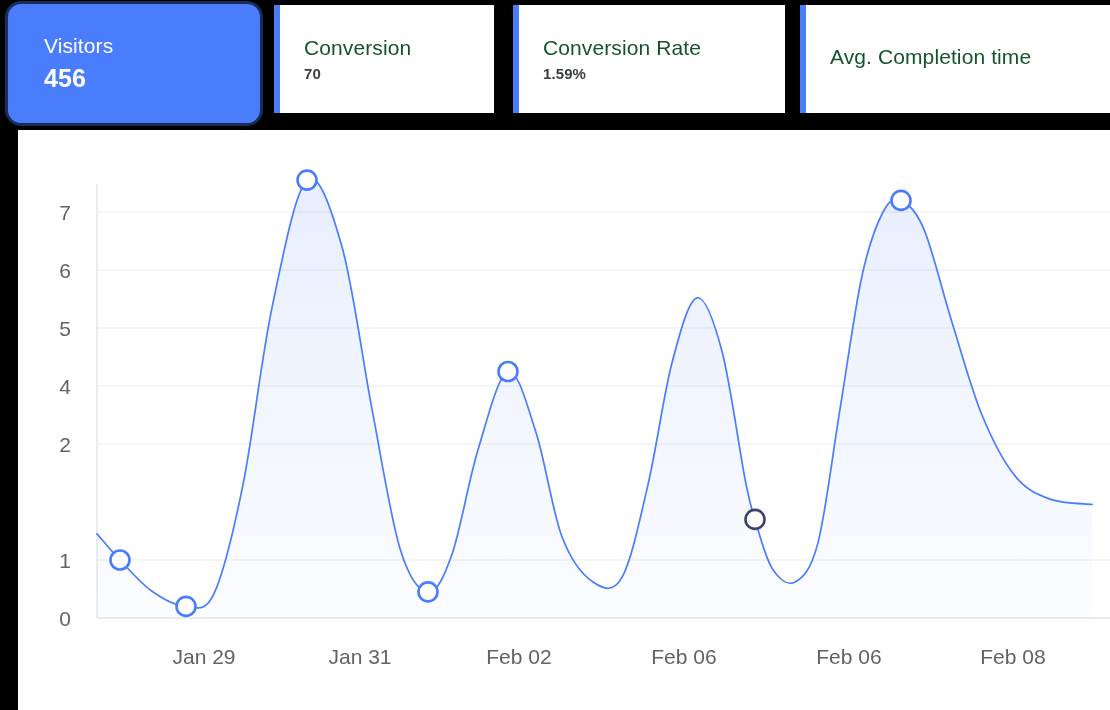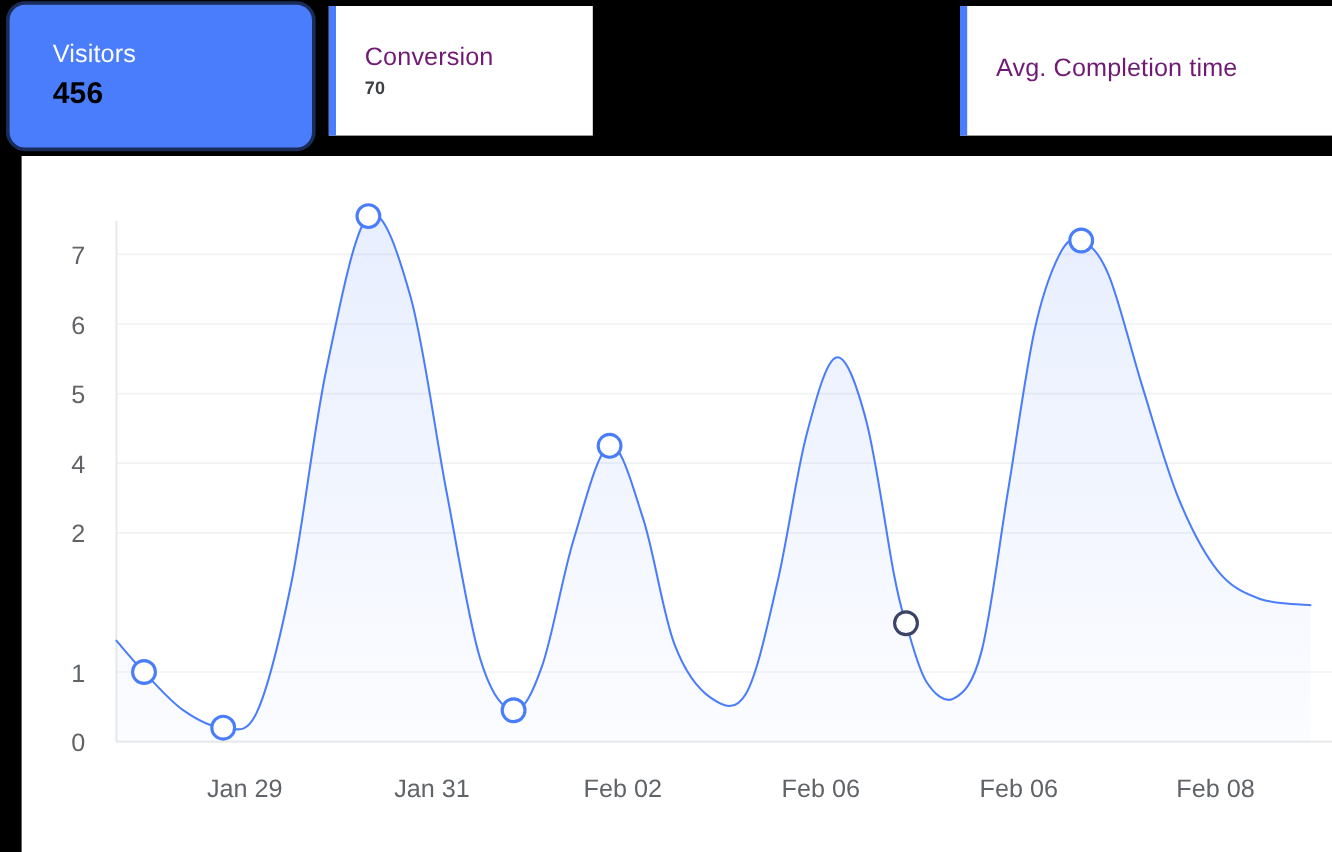--- a/index.html
+++ b/index.html
@@ -43,21 +43,21 @@
     position: absolute;
     left: 0;
     top: 0;
     bottom: 0;
     width: 6px;
     background: #4a7dfc;
   }
 
   .kpi-card .kpi-label {
     font-size: 21px;
-    color: #701a75;
+    color: #14532d;
     font-weight: 400;
     letter-spacing: 0.1px;
     line-height: 1.25;
     margin-bottom: 4px;
   }
 
   .kpi-card .kpi-value {
     font-size: 15px;
     color: #3c4043;
     font-weight: 700;
@@ -70,21 +70,21 @@
     left: 8px;
     top: 4px;
     width: 252px;
     height: 119px;
     background: #4a7dfc;
     border-radius: 13px;
     padding-left: 36px;
     box-shadow: 0 0 0 3px rgba(74,125,252,0.35);
   }
   .kpi-card.primary .kpi-label { color: #ffffff; font-weight: 400; }
-  .kpi-card.primary .kpi-value { color: #000000; font-weight: 700; font-size: 25px; }
+  .kpi-card.primary .kpi-value { color: #ffffff; font-weight: 700; font-size: 25px; }
 
   .kpi-card.c2 { left: 274px; width: 220px; }
   .kpi-card.c3 { left: 513px; width: 272px; }
   .kpi-card.c4 { left: 800px; width: 310px; }
 
   
   .chart-panel {
     position: absolute;
     left: 18px;
     top: 130px;
@@ -117,20 +117,25 @@
       <div class="kpi-label">Visitors</div>
       <div class="kpi-value">456</div>
     </div>
 
     <div class="kpi-card c2">
       <div class="accent"></div>
       <div class="kpi-label">Conversion</div>
       <div class="kpi-value">70</div>
     </div>
 
+    <div class="kpi-card c3">
+      <div class="accent"></div>
+      <div class="kpi-label">Conversion Rate</div>
+      <div class="kpi-value">1.59%</div>
+    </div>
 
     <div class="kpi-card c4">
       <div class="accent"></div>
       <div class="kpi-label">Avg. Completion time</div>
     </div>
 
   </div>
 
   <div class="chart-panel">
     <div class="chart-svg-wrap">

